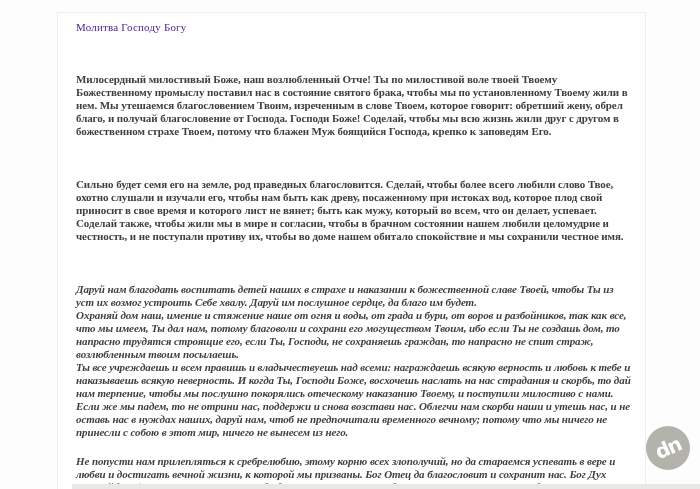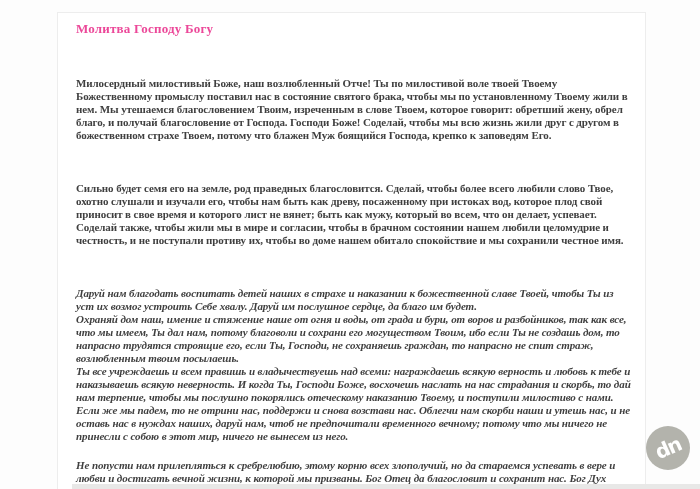--- a/index.html
+++ b/index.html
@@ -17,23 +17,23 @@
     left: 57px;
     top: 12px;
     width: 589px;
     height: 477px;
     background: #ffffff;
     border: 1px solid #ededed;
     border-bottom: none;
     padding: 6px 14px 0 18px;
   }
   .doc-title {
-    font-size: 13px;
-    font-weight: bold;
-    color: #ec4899;
+    font-size: 11px;
+    font-weight: normal;
+    color: #4c1d95;
     letter-spacing: 0.2px;
     margin: 2px 0 15px 0;
   }
   .para {
     font-size: 11px;
     line-height: 13px;
     font-weight: bold;
     color: #3f3f3f;
     letter-spacing: -0.1px;
     text-align: left;

